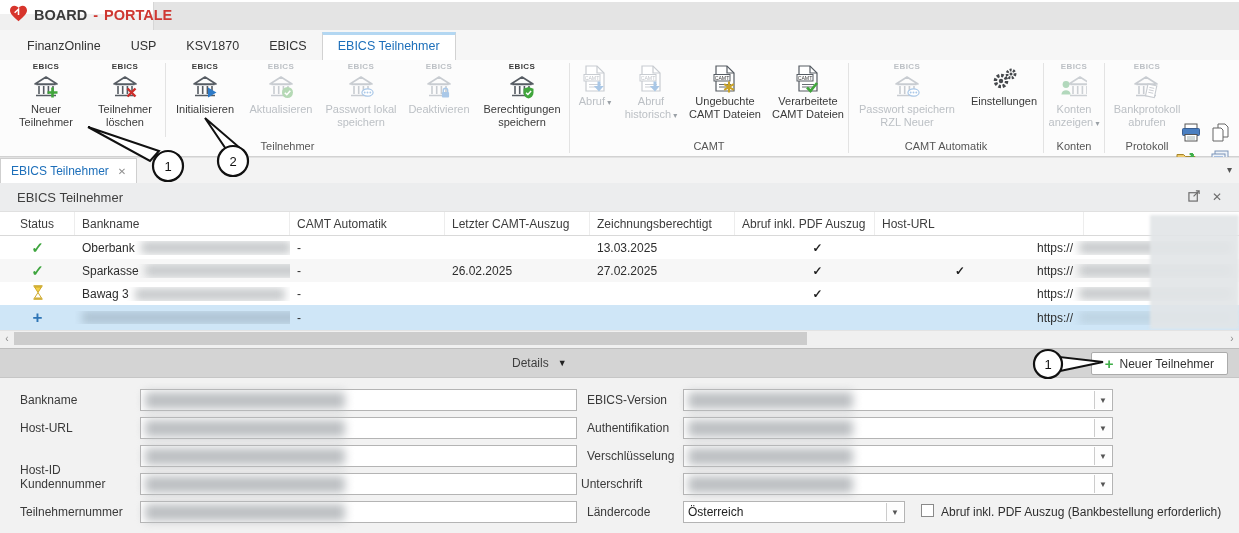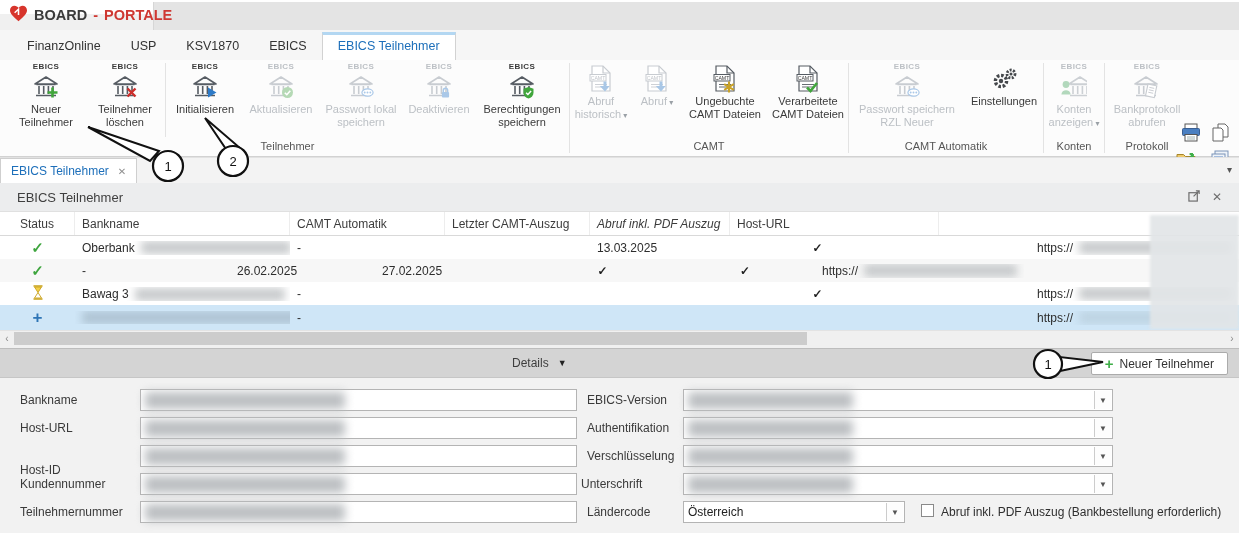--- a/index.html
+++ b/index.html
@@ -203,51 +203,51 @@
                 </svg>
               </div>
               <div class="rlb">Berechtigungen speichern</div>
             </div>
           </div>
           <div class="rgroup-label">Teilnehmer</div>
         </div>
         <div class="gdiv" style="margin: 3px 0px;"></div>
         <div class="rgroup">
           <div class="rgroup-buttons">
-            <div class="rbtn disabled" style="width: 62px;">
+            <div class="rbtn disabled" style="width: 50px;">
               <div class="cap empty"></div>
               <div class="ric">
                 <svg width="24" height="28" viewBox="0 0 24 28">
                   <path d="M3 1 H14 L21 8 V26 H3 Z" fill="#fff" stroke="#c8ccd1" stroke-width="1.2"></path>
                   <path d="M14 1 V8 H21" fill="none" stroke="#c8ccd1" stroke-width="1.2"></path>
                   <rect x="1" y="9.5" width="16" height="6.5" fill="#fff" stroke="#c8ccd1" stroke-width="1"></rect>
                   <text x="9" y="14.7" font-size="5.2" font-family="Liberation Sans,sans-serif" fill="#c0c4c9" text-anchor="middle">CAMT</text>
                   <path d="M6 19.5 H18 M6 22 H18" stroke="#c8ccd1" stroke-width=".9"></path>
                   <g transform="translate(10,16)">
                     <path d="M4.5 .5 h3 v4.5 h3.2 L6 10.5 L.8 5 H4.5 Z" fill="#a9c7e6"></path>
                   </g>
                 </svg>
               </div>
-              <div class="rlb">Abruf historisch<span class="ddc"> ▾</span></div>
-            </div>
-            <div class="rbtn disabled" style="width: 50px;">
+              <div class="rlb">Abruf<span class="ddc"> ▾</span></div>
+            </div>
+            <div class="rbtn disabled" style="width: 62px;">
               <div class="cap empty"></div>
               <div class="ric">
                 <svg width="24" height="28" viewBox="0 0 24 28">
                   <path d="M3 1 H14 L21 8 V26 H3 Z" fill="#fff" stroke="#c8ccd1" stroke-width="1.2"></path>
                   <path d="M14 1 V8 H21" fill="none" stroke="#c8ccd1" stroke-width="1.2"></path>
                   <rect x="1" y="9.5" width="16" height="6.5" fill="#fff" stroke="#c8ccd1" stroke-width="1"></rect>
                   <text x="9" y="14.7" font-size="5.2" font-family="Liberation Sans,sans-serif" fill="#c0c4c9" text-anchor="middle">CAMT</text>
                   <path d="M6 19.5 H18 M6 22 H18" stroke="#c8ccd1" stroke-width=".9"></path>
                   <g transform="translate(10,16)">
                     <path d="M4.5 .5 h3 v4.5 h3.2 L6 10.5 L.8 5 H4.5 Z" fill="#a9c7e6"></path>
                   </g>
                 </svg>
               </div>
-              <div class="rlb">Abruf<span class="ddc"> ▾</span></div>
+              <div class="rlb">Abruf historisch<span class="ddc"> ▾</span></div>
             </div>
             <div class="rbtn" style="width: 86px;">
               <div class="cap empty"></div>
               <div class="ric">
                 <svg width="24" height="28" viewBox="0 0 24 28">
                   <path d="M3 1 H14 L21 8 V26 H3 Z" fill="#fff" stroke="#565c63" stroke-width="1.2"></path>
                   <path d="M14 1 V8 H21" fill="none" stroke="#565c63" stroke-width="1.2"></path>
                   <rect x="1" y="9.5" width="16" height="6.5" fill="#fff" stroke="#565c63" stroke-width="1"></rect>
                   <text x="9" y="14.7" font-size="5.2" font-family="Liberation Sans,sans-serif" fill="#3a3a3a" text-anchor="middle">CAMT</text>
                   <path d="M6 19.5 H18 M6 22 H18" stroke="#565c63" stroke-width=".9"></path>
@@ -387,21 +387,22 @@
           </svg></span>
       <span class="ph-close">✕</span>
     </span>
   </div>
 
   <div class="grid-header" id="grid-header">
       <div class="gh-cell" style="width: 75px; justify-content: center;">Status</div>
       <div class="gh-cell" style="width: 215px;">Bankname</div>
       <div class="gh-cell" style="width: 155px;">CAMT Automatik</div>
       <div class="gh-cell" style="width: 145px;">Letzter CAMT-Auszug</div>
-      <div class="gh-cell" style="width: 140px; font-style: italic;">Abruf inkl. PDF Auszug</div>
+      <div class="gh-cell" style="width: 145px;">Zeichnungsberechtigt</div>
+      <div class="gh-cell" style="width: 140px;">Abruf inkl. PDF Auszug</div>
       <div class="gh-cell" style="width: 209px;">Host-URL</div>
     </div>
   <div class="grid-rows" id="grid-rows">
       <div class="grow">
         <div class="gcell center" style="width: 75px;">
           <span class="st-check">✓</span>
         </div>
         <div class="gcell" style="width: 215px;">
           <span>Oberbank</span>
           <span class="blur-blob" style="width: 150px;"></span>
@@ -414,20 +415,24 @@
         </div>
         <div class="gcell center" style="width: 140px;"></div>
         <div class="gcell" style="width: 209px;">
           <span>https://</span>
           <span class="blur-blob" style="flex: 1 1 0%;"></span>
         </div>
       </div>
       <div class="grow alt">
         <div class="gcell center" style="width: 75px;">
           <span class="st-check">✓</span>
+        </div>
+        <div class="gcell" style="width: 215px;">
+          <span>Sparkasse</span>
+          <span class="blur-blob" style="width: 170px;"></span>
         </div>
         <div class="gcell" style="width: 155px;">-</div>
         <div class="gcell" style="width: 145px;">26.02.2025</div>
         <div class="gcell" style="width: 155px;">27.02.2025</div>
         <div class="gcell center" style="width: 145px;">
           <span class="cell-check">✓</span>
         </div>
         <div class="gcell center" style="width: 140px;">
           <span class="cell-check">✓</span>
         </div>

